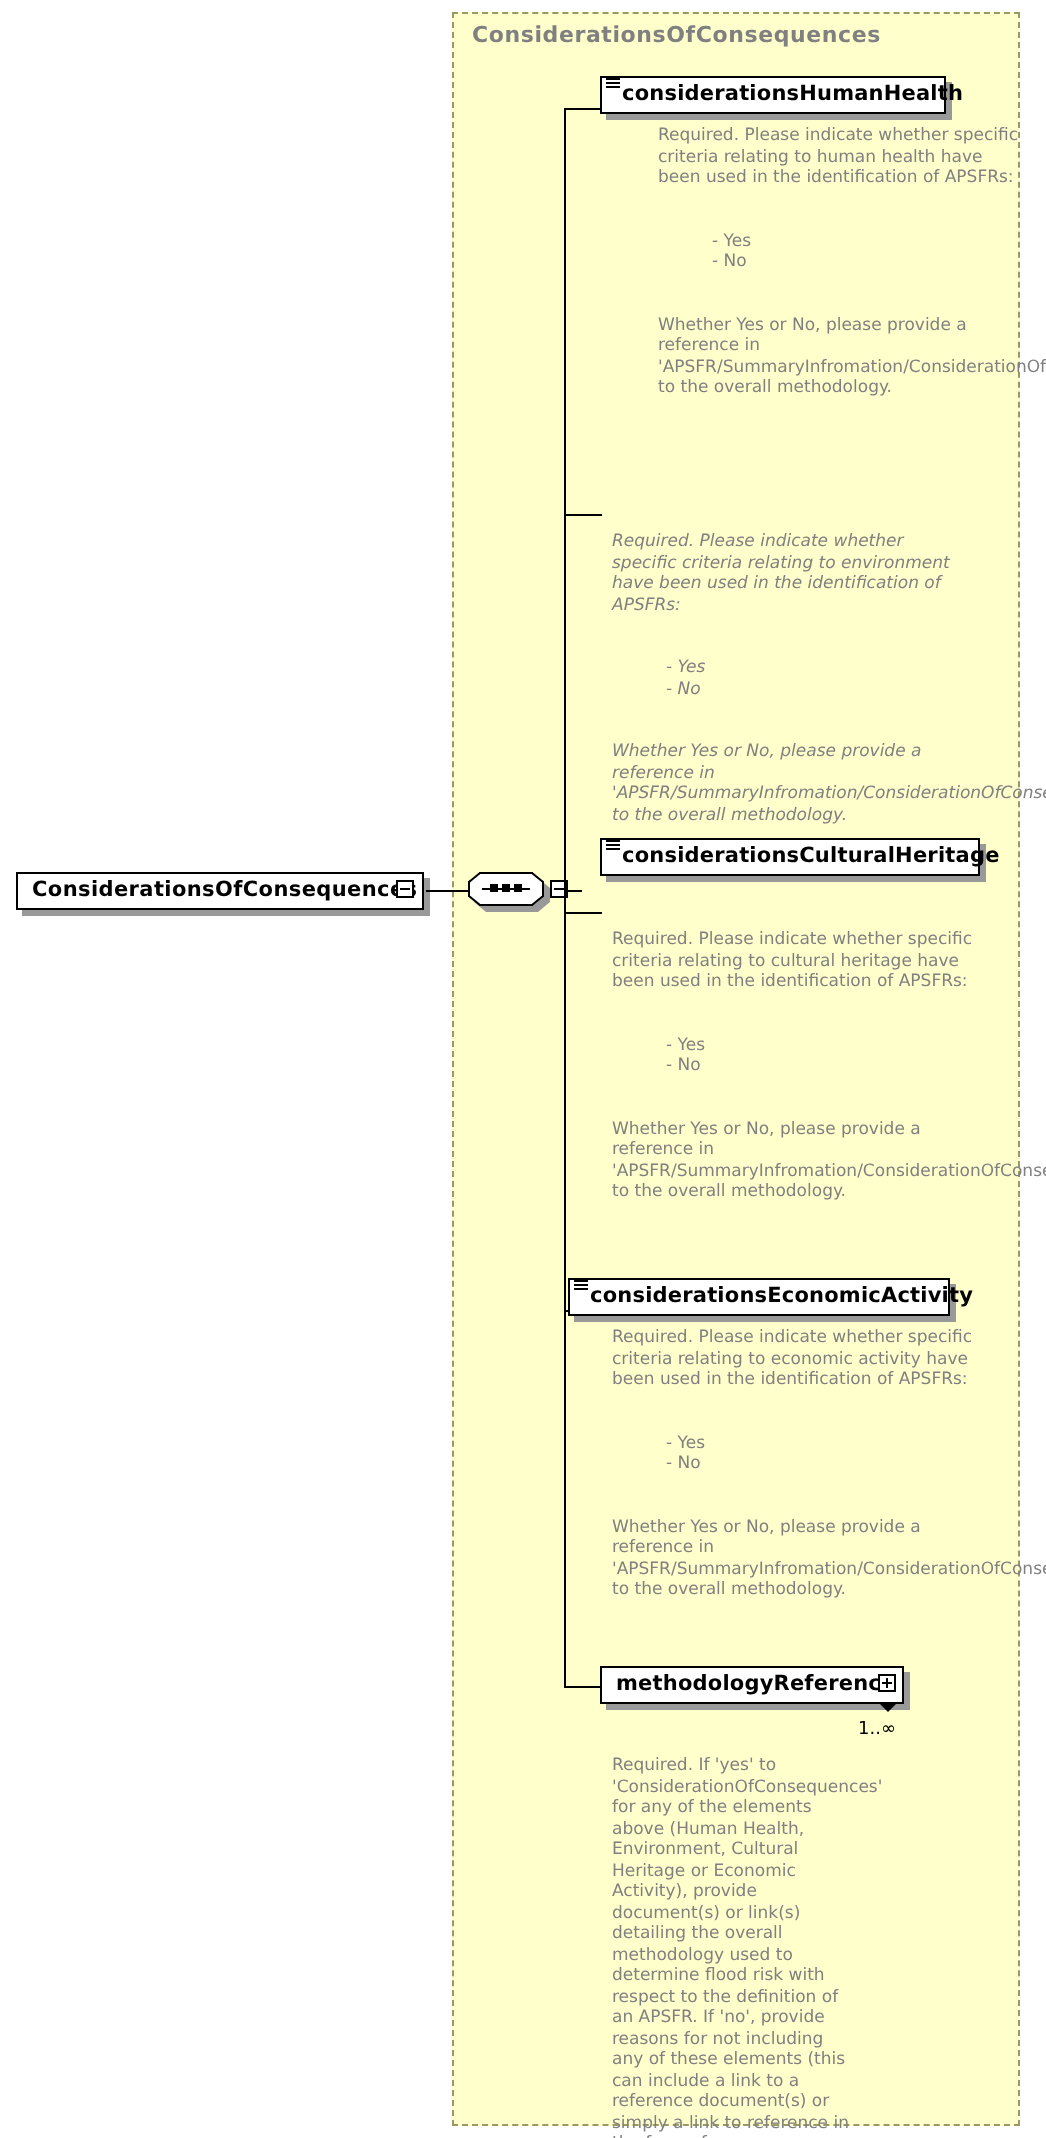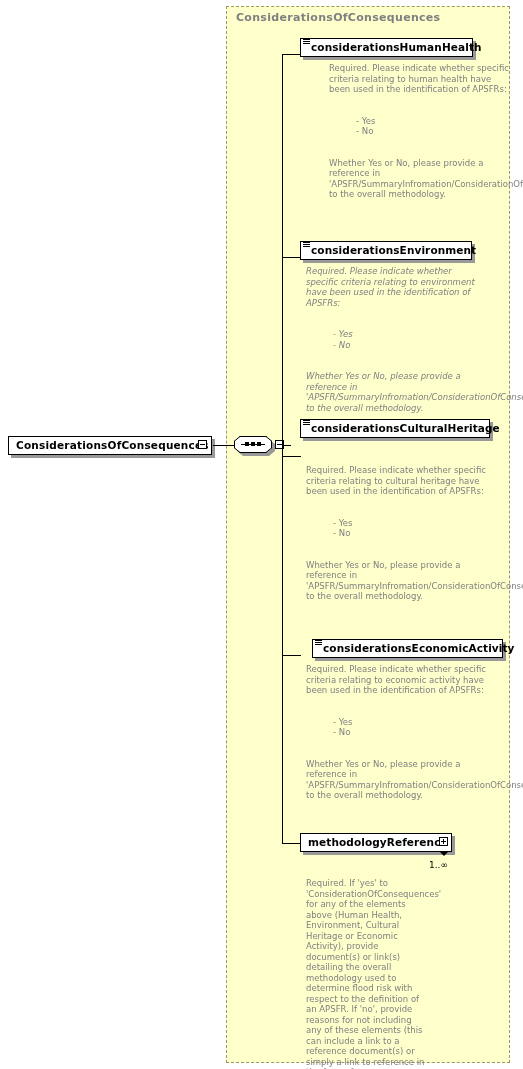--- a/index.html
+++ b/index.html
@@ -297,30 +297,20 @@
   <div class="doc" style="left:306px; top:63px; width:180px;margin-left:23px;">Required. Please indicate whether specific criteria relating to human health have been used in the identification of APSFRs:
 
 
           - Yes
           - No
 
 
 Whether Yes or No, please provide a reference in 'APSFR/SummaryInfromation/ConsiderationOfConsequences/MethodologyReference' to the overall methodology.</div>
 
   <div class="hline" style="left:282px; top:257px; width:19px;"></div>
-  <div class="el-node" style="left:300px; top:241px; width:172px;">
-    <div class="shadow"></div>
-    <div class="body"></div>
-    <div class="elem-glyph">
-        <i></i>
-        <i></i>
-        <i></i>
-      </div>
-    <div class="label">considerationsEnvironment</div>
-  </div>
   <div class="doc" style="left:306px; top:266px; width:180px;font-style:italic;">Required. Please indicate whether specific criteria relating to environment have been used in the identification of APSFRs:
 
 
           - Yes
           - No
 
 
 Whether Yes or No, please provide a reference in 'APSFR/SummaryInfromation/ConsiderationOfConsequences/MethodologyReference' to the overall methodology.</div>
 
   <div class="hline" style="left:282px; top:456px; width:19px;"></div>
@@ -337,21 +327,21 @@
   <div class="doc" style="left:306px; top:465px; width:190px;">Required. Please indicate whether specific criteria relating to cultural heritage have been used in the identification of APSFRs:
 
 
           - Yes
           - No
 
 
 Whether Yes or No, please provide a reference in 'APSFR/SummaryInfromation/ConsiderationOfConsequences/MethodologyReference' to the overall methodology.</div>
 
   <div class="hline" style="left:282px; top:655px; width:19px;"></div>
-  <div class="el-node" style="left:312px; top:639px; width:191px;">
+  <div class="el-node" style="left:284px; top:639px; width:191px;">
     <div class="shadow"></div>
     <div class="body"></div>
     <div class="elem-glyph">
         <i></i>
         <i></i>
         <i></i>
       </div>
     <div class="label">considerationsEconomicActivity</div>
   </div>
   <div class="doc" style="left:306px; top:664px; width:190px;">Required. Please indicate whether specific criteria relating to economic activity have been used in the identification of APSFRs:

